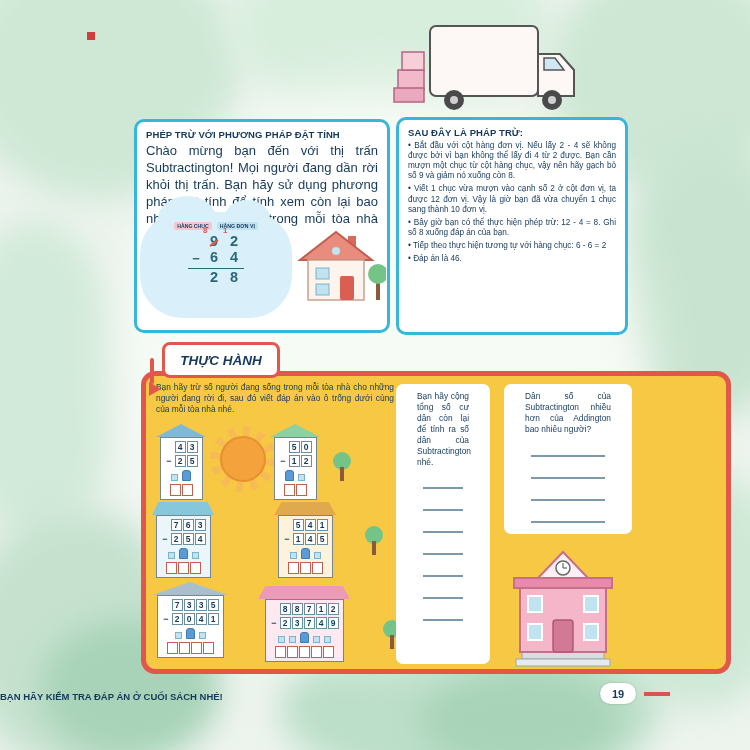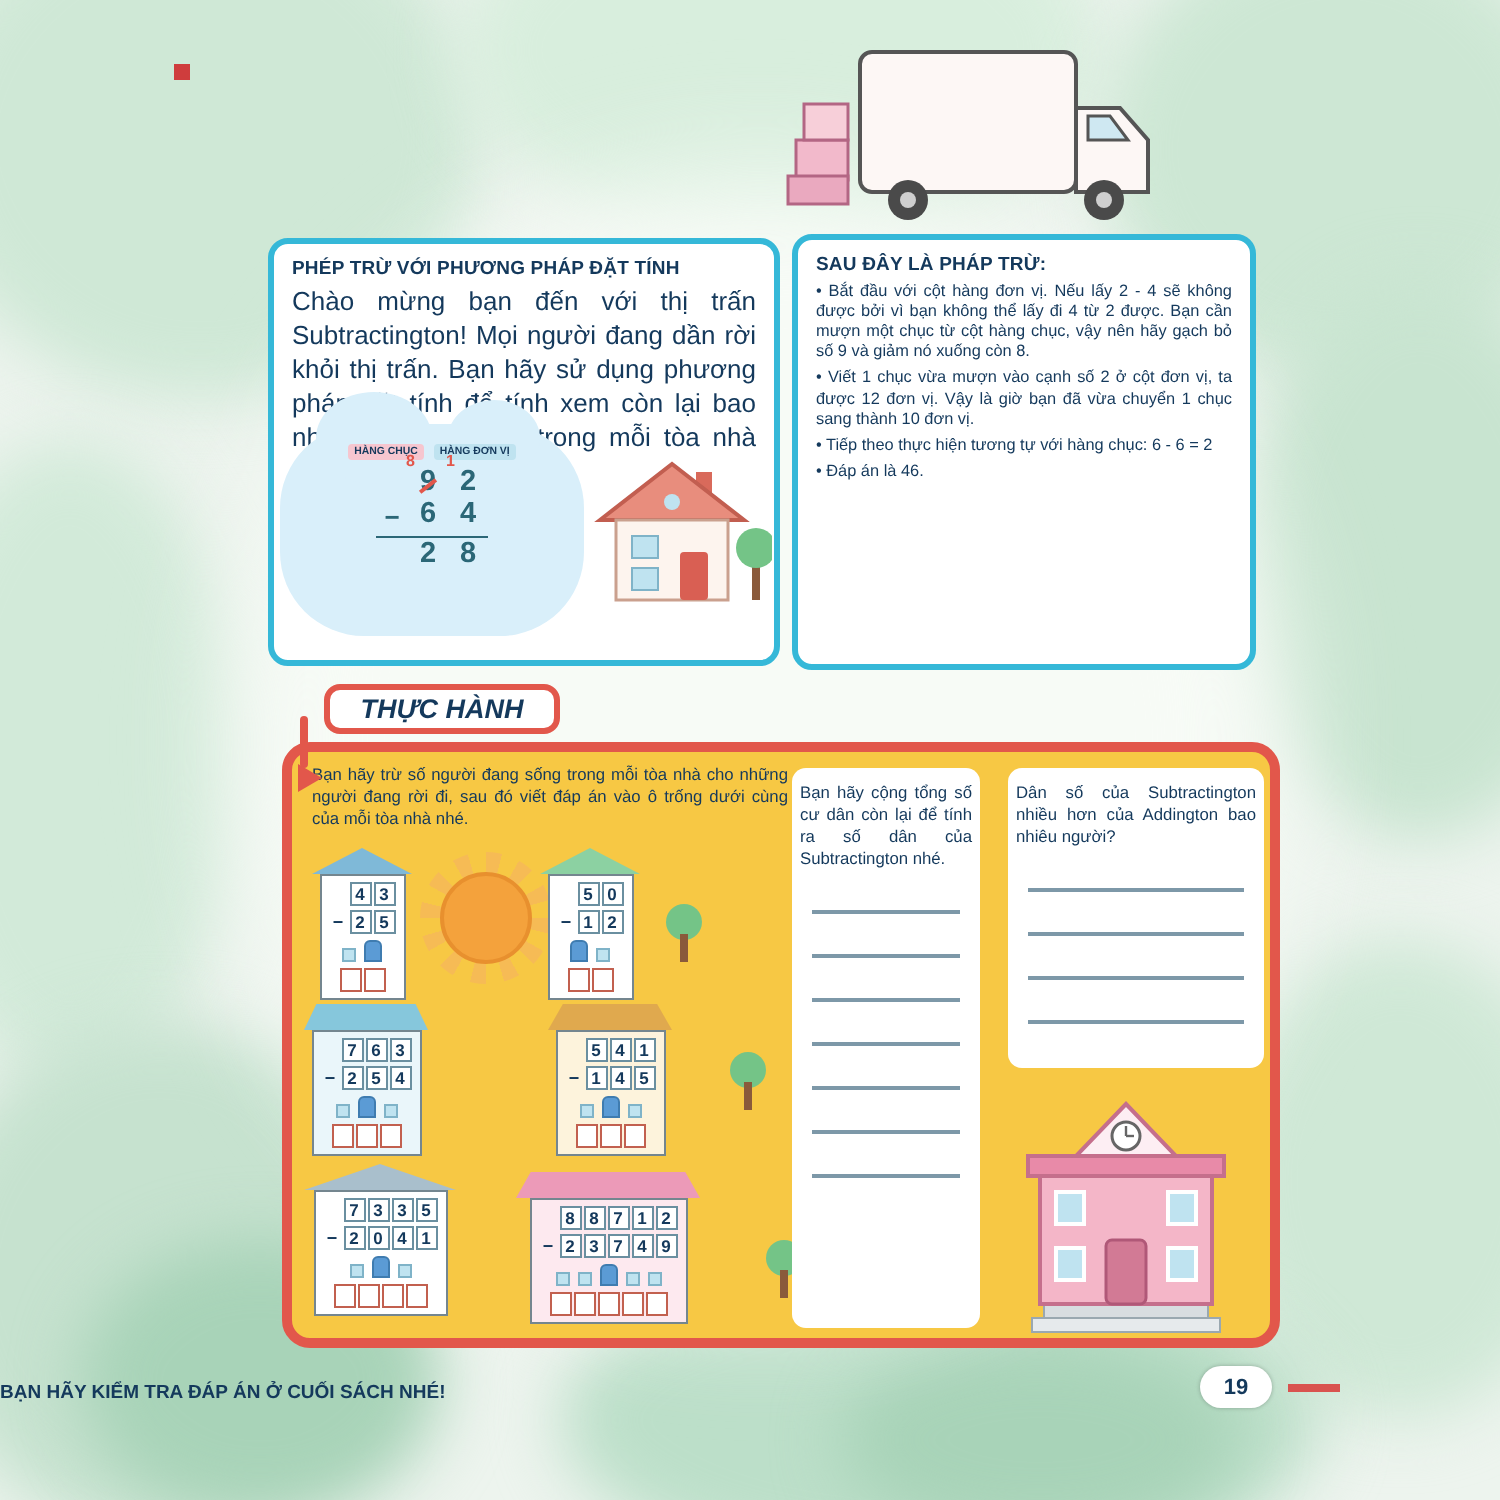--- a/index.html
+++ b/index.html
@@ -40,27 +40,27 @@
   .mspace{width:16px;font-size:13px;font-weight:bold;text-align:center;color:#2b6777;}
   .md{width:20px;text-align:center;font-size:14.5px;font-weight:bold;color:#2b6777;position:relative;line-height:1.1;}
   .borrow{position:absolute;top:-7px;left:-1px;font-size:8px;color:#e2574b;font-weight:bold;}
   .struck{display:inline-block;position:relative;}
   .struck::after{content:"";position:absolute;left:-1px;right:-1px;top:50%;height:2px;
         background:#e2574b;transform:rotate(-38deg);}
   .mresult{border-top:1.6px solid #2b6777;margin-top:2px;padding-top:1px;}
   .housesvg{position:absolute;left:286px;top:226px;}
 
   
-  .practicetitle{position:absolute;left:162px;top:342px;width:118px;height:25px;background:#fff;
+  .practicetitle{position:absolute;left:162px;top:342px;width:118px;height:36px;background:#fff;
       border:3px solid #e2574b;border-radius:8px;display:flex;align-items:center;justify-content:center;
       font-weight:bold;font-style:italic;font-size:13.5px;z-index:6;box-sizing:border-box;}
   .arrowline{position:absolute;left:150px;top:358px;width:4px;height:26px;background:#e2574b;border-radius:2px;z-index:6;}
   .arrowhead{position:absolute;left:149px;top:382px;width:0;height:0;z-index:6;
       border-top:7px solid transparent;border-bottom:7px solid transparent;border-left:12px solid #e2574b;}
-  .practice{position:absolute;left:141px;top:371px;width:499px;height:303px;background:#f7c844;
+  .practice{position:absolute;left:141px;top:371px;width:590px;height:303px;background:#f7c844;
       border:5px solid #e2574b;border-radius:14px;box-sizing:border-box;z-index:2;}
   .instructions{position:absolute;left:10px;top:6px;width:238px;font-size:8.4px;line-height:1.3;text-align:justify;}
 
   .sun{position:absolute;width:66px;height:66px;border-radius:50%;z-index:1;
       background:repeating-conic-gradient(from 0deg,#f6bb55 0deg 14deg,rgba(0,0,0,0) 14deg 30deg);
       display:flex;align-items:center;justify-content:center;}
   .sun::after{content:"";width:42px;height:42px;border-radius:50%;background:#f4a23c;border:2px solid #e8902e;}
 
   .bldg{position:absolute;display:flex;flex-direction:column;align-items:center;z-index:2;}
   .roof{height:13px;}
@@ -73,21 +73,21 @@
   .acell{border:1.2px solid #c2604f;}
   .deco{display:flex;gap:4px;align-items:flex-end;margin-top:1px;}
   .win{width:7px;height:7px;background:#bfe3f0;border:1px solid #7fb3c8;box-sizing:border-box;}
   .door{width:9px;height:11px;background:#5b9bd5;border:1px solid #3f7cb0;border-radius:3px 3px 0 0;box-sizing:border-box;}
   .arow{display:flex;gap:1px;margin-top:1px;}
 
   .tree{position:absolute;width:20px;height:30px;z-index:1;}
   .tree::before{content:"";position:absolute;left:1px;top:0;width:18px;height:18px;border-radius:50%;background:#74c487;}
   .tree::after{content:"";position:absolute;left:8px;top:15px;width:4px;height:14px;background:#8a5a3b;}
 
-  .panel{position:absolute;background:#fff;border-radius:7px;box-sizing:border-box;padding:7px 4px;z-index:3;}
+  .panel{position:absolute;background:#fff;border-radius:7px;box-sizing:border-box;padding:7px 21px;z-index:3;}
   .qtext{font-size:8.4px;line-height:1.3;text-align:justify;}
   .wline{border-bottom:2px solid #7d98a8;margin:20px 6px 0;}
   .schoolsvg{position:absolute;z-index:2;}
 
   
   .footer{position:absolute;left:0;top:691px;width:750px;text-align:left;
           font-size:9.5px;font-weight:bold;z-index:3;}
   .pagepill{position:absolute;left:600px;top:683px;width:36px;height:21px;background:#fff;border-radius:11px;
           display:flex;align-items:center;justify-content:center;font-size:11px;font-weight:bold;z-index:4;
           box-shadow:0 0 2px rgba(0,0,0,.25);}
@@ -173,20 +173,21 @@
     <rect x="54" y="50" width="14" height="24" rx="2" fill="#d95f53"></rect>
     <circle cx="50" cy="25" r="4" fill="#bfe3f0"></circle>
     <rect x="90" y="56" width="4" height="18" fill="#8a5a3b"></rect>
     <circle cx="92" cy="48" r="10" fill="#74c487"></circle>
   </svg>
 
   <div class="infobox methodbox">
     <div class="boxtitle">SAU ĐÂY LÀ PHÁP TRỪ:</div>
     <div class="bullet">• Bắt đầu với cột hàng đơn vị. Nếu lấy 2 - 4 sẽ không được bởi vì bạn không thể lấy đi 4 từ 2 được. Bạn cần mượn một chục từ cột hàng chục, vậy nên hãy gạch bỏ số 9 và giảm nó xuống còn 8.</div>
     <div class="bullet">• Viết 1 chục vừa mượn vào cạnh số 2 ở cột đơn vị, ta được 12 đơn vị. Vậy là giờ bạn đã vừa chuyển 1 chục sang thành 10 đơn vị.</div>
+    <div class="bullet">• Bây giờ bạn có thể thực hiện phép trừ: 12 - 4 = 8. Ghi số 8 xuống đáp án của bạn.</div>
     <div class="bullet">• Tiếp theo thực hiện tương tự với hàng chục: 6 - 6 = 2</div>
     <div class="bullet">• Đáp án là 46.</div>
   </div>
 
   <div class="practicetitle">THỰC HÀNH</div>
   <div class="arrowline"></div>
   <div class="arrowhead"></div>
 
   <div class="practice">
 

